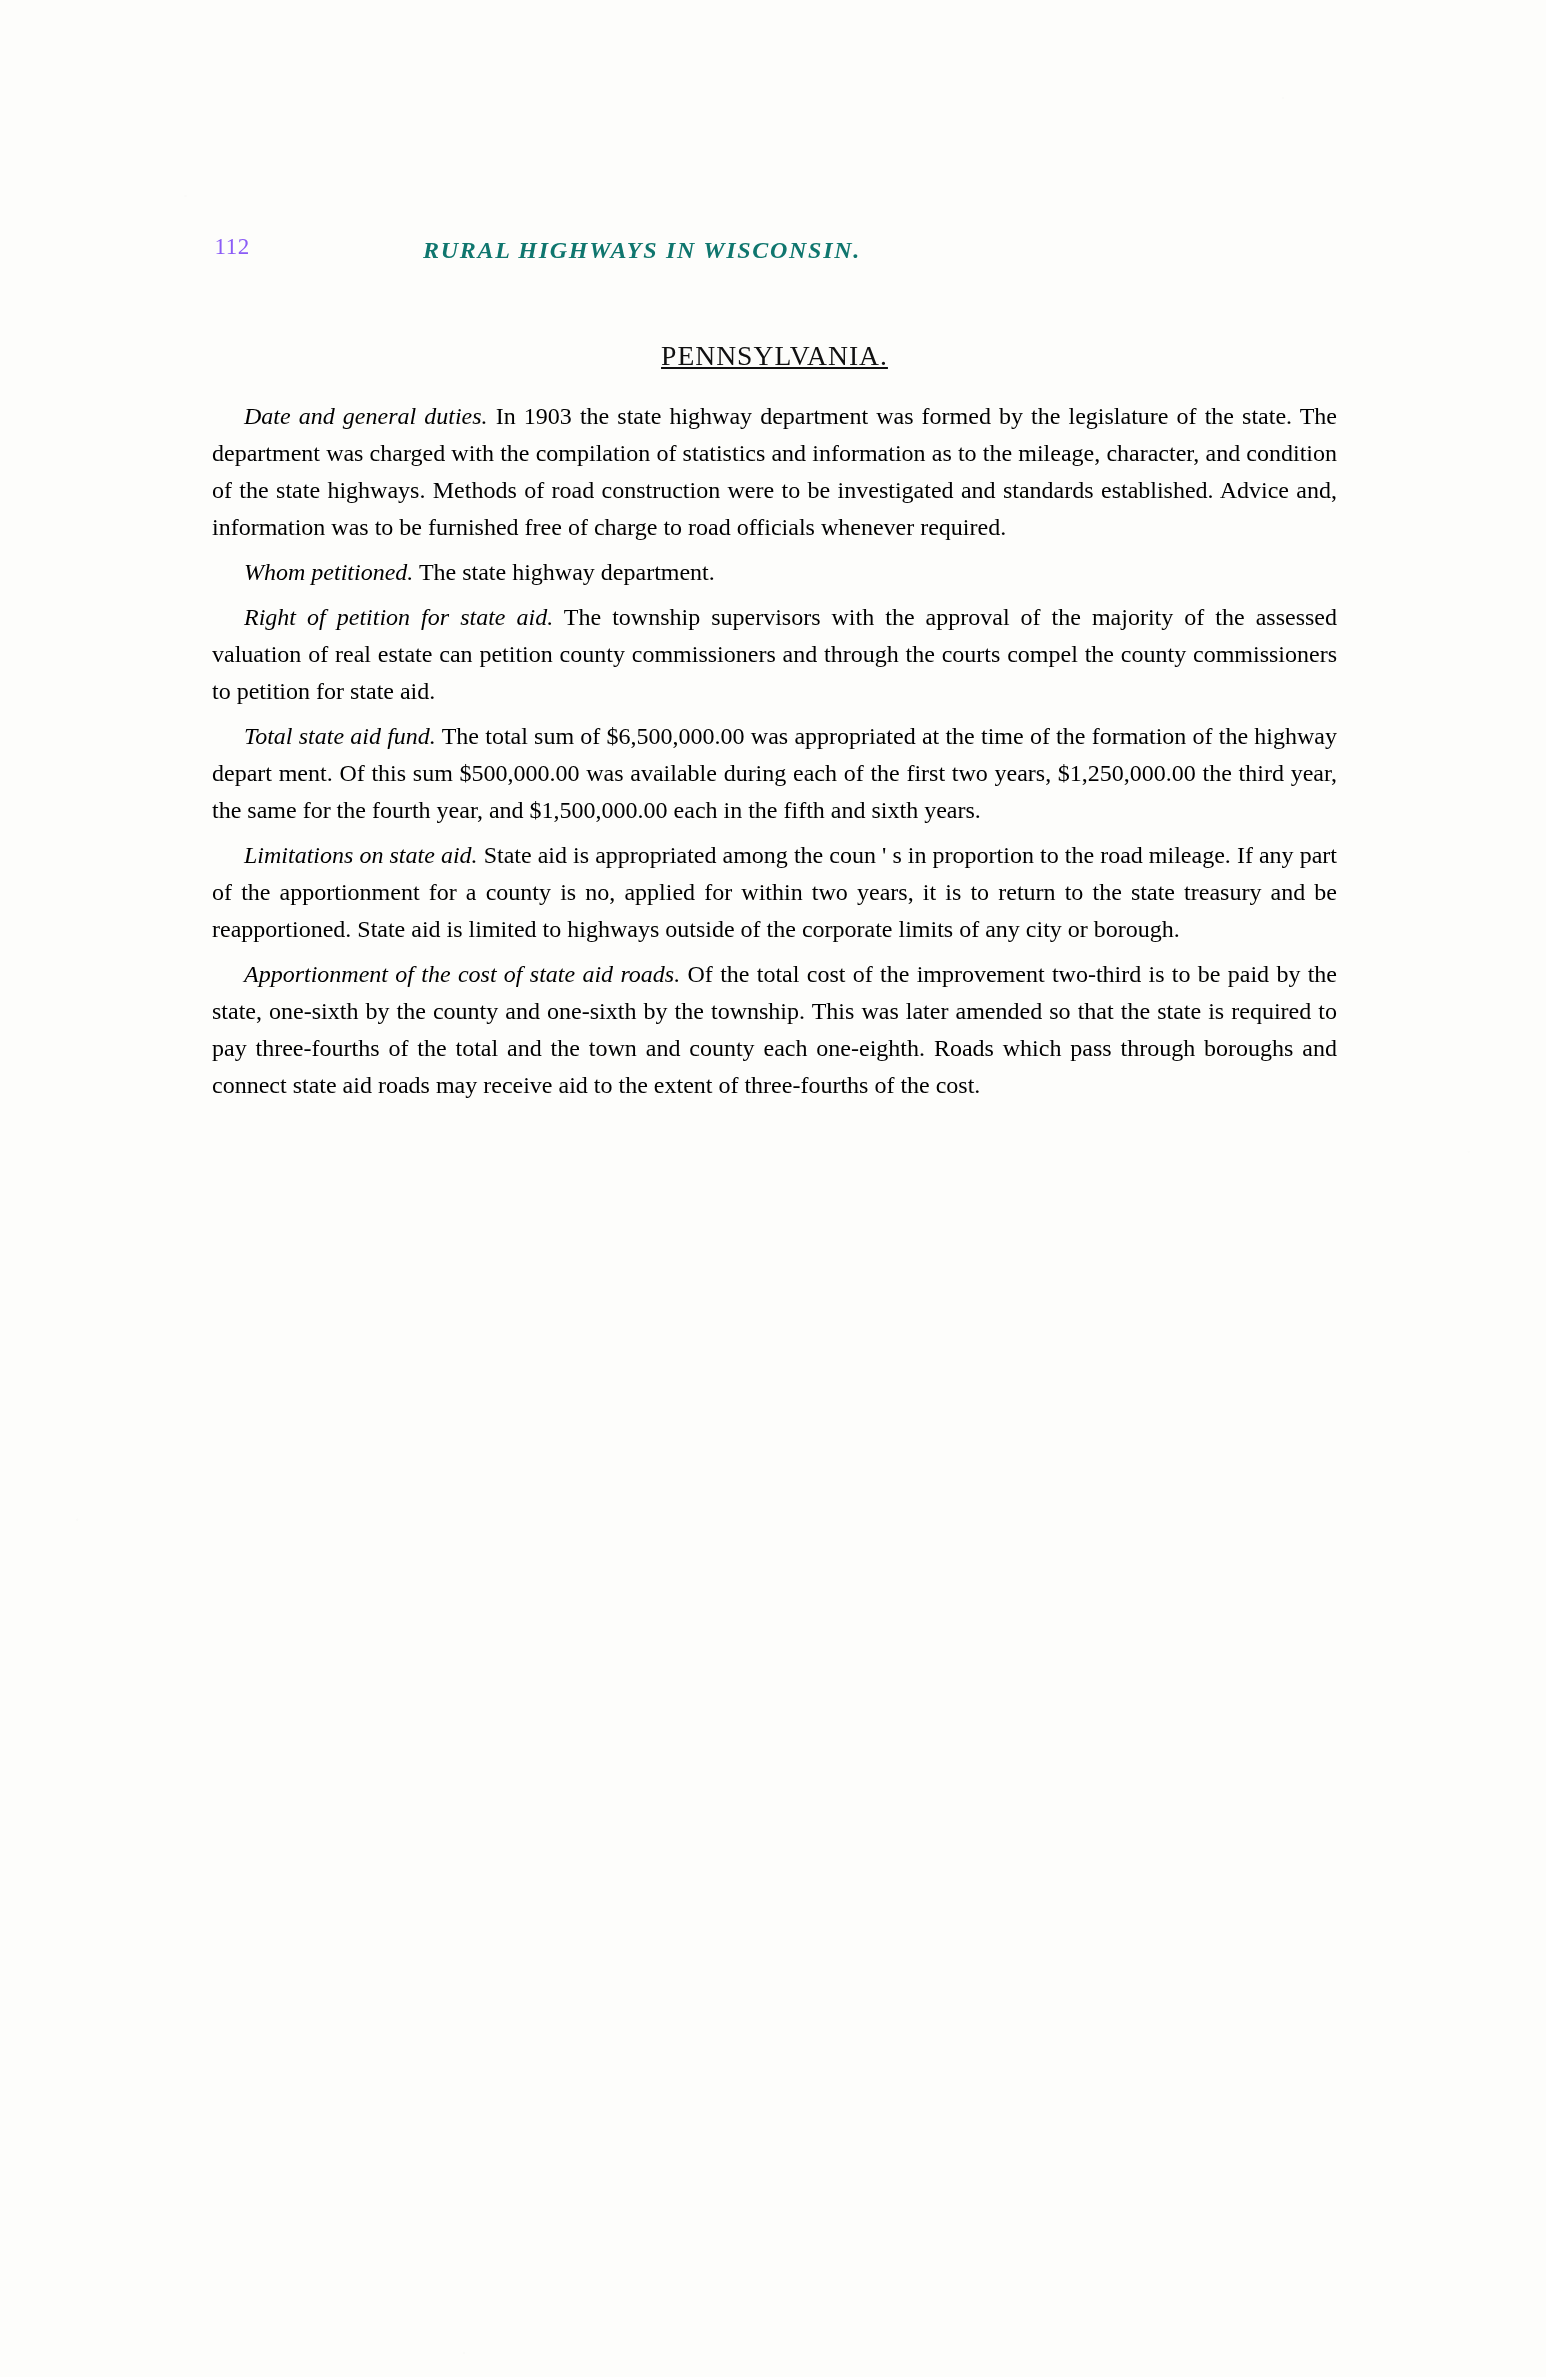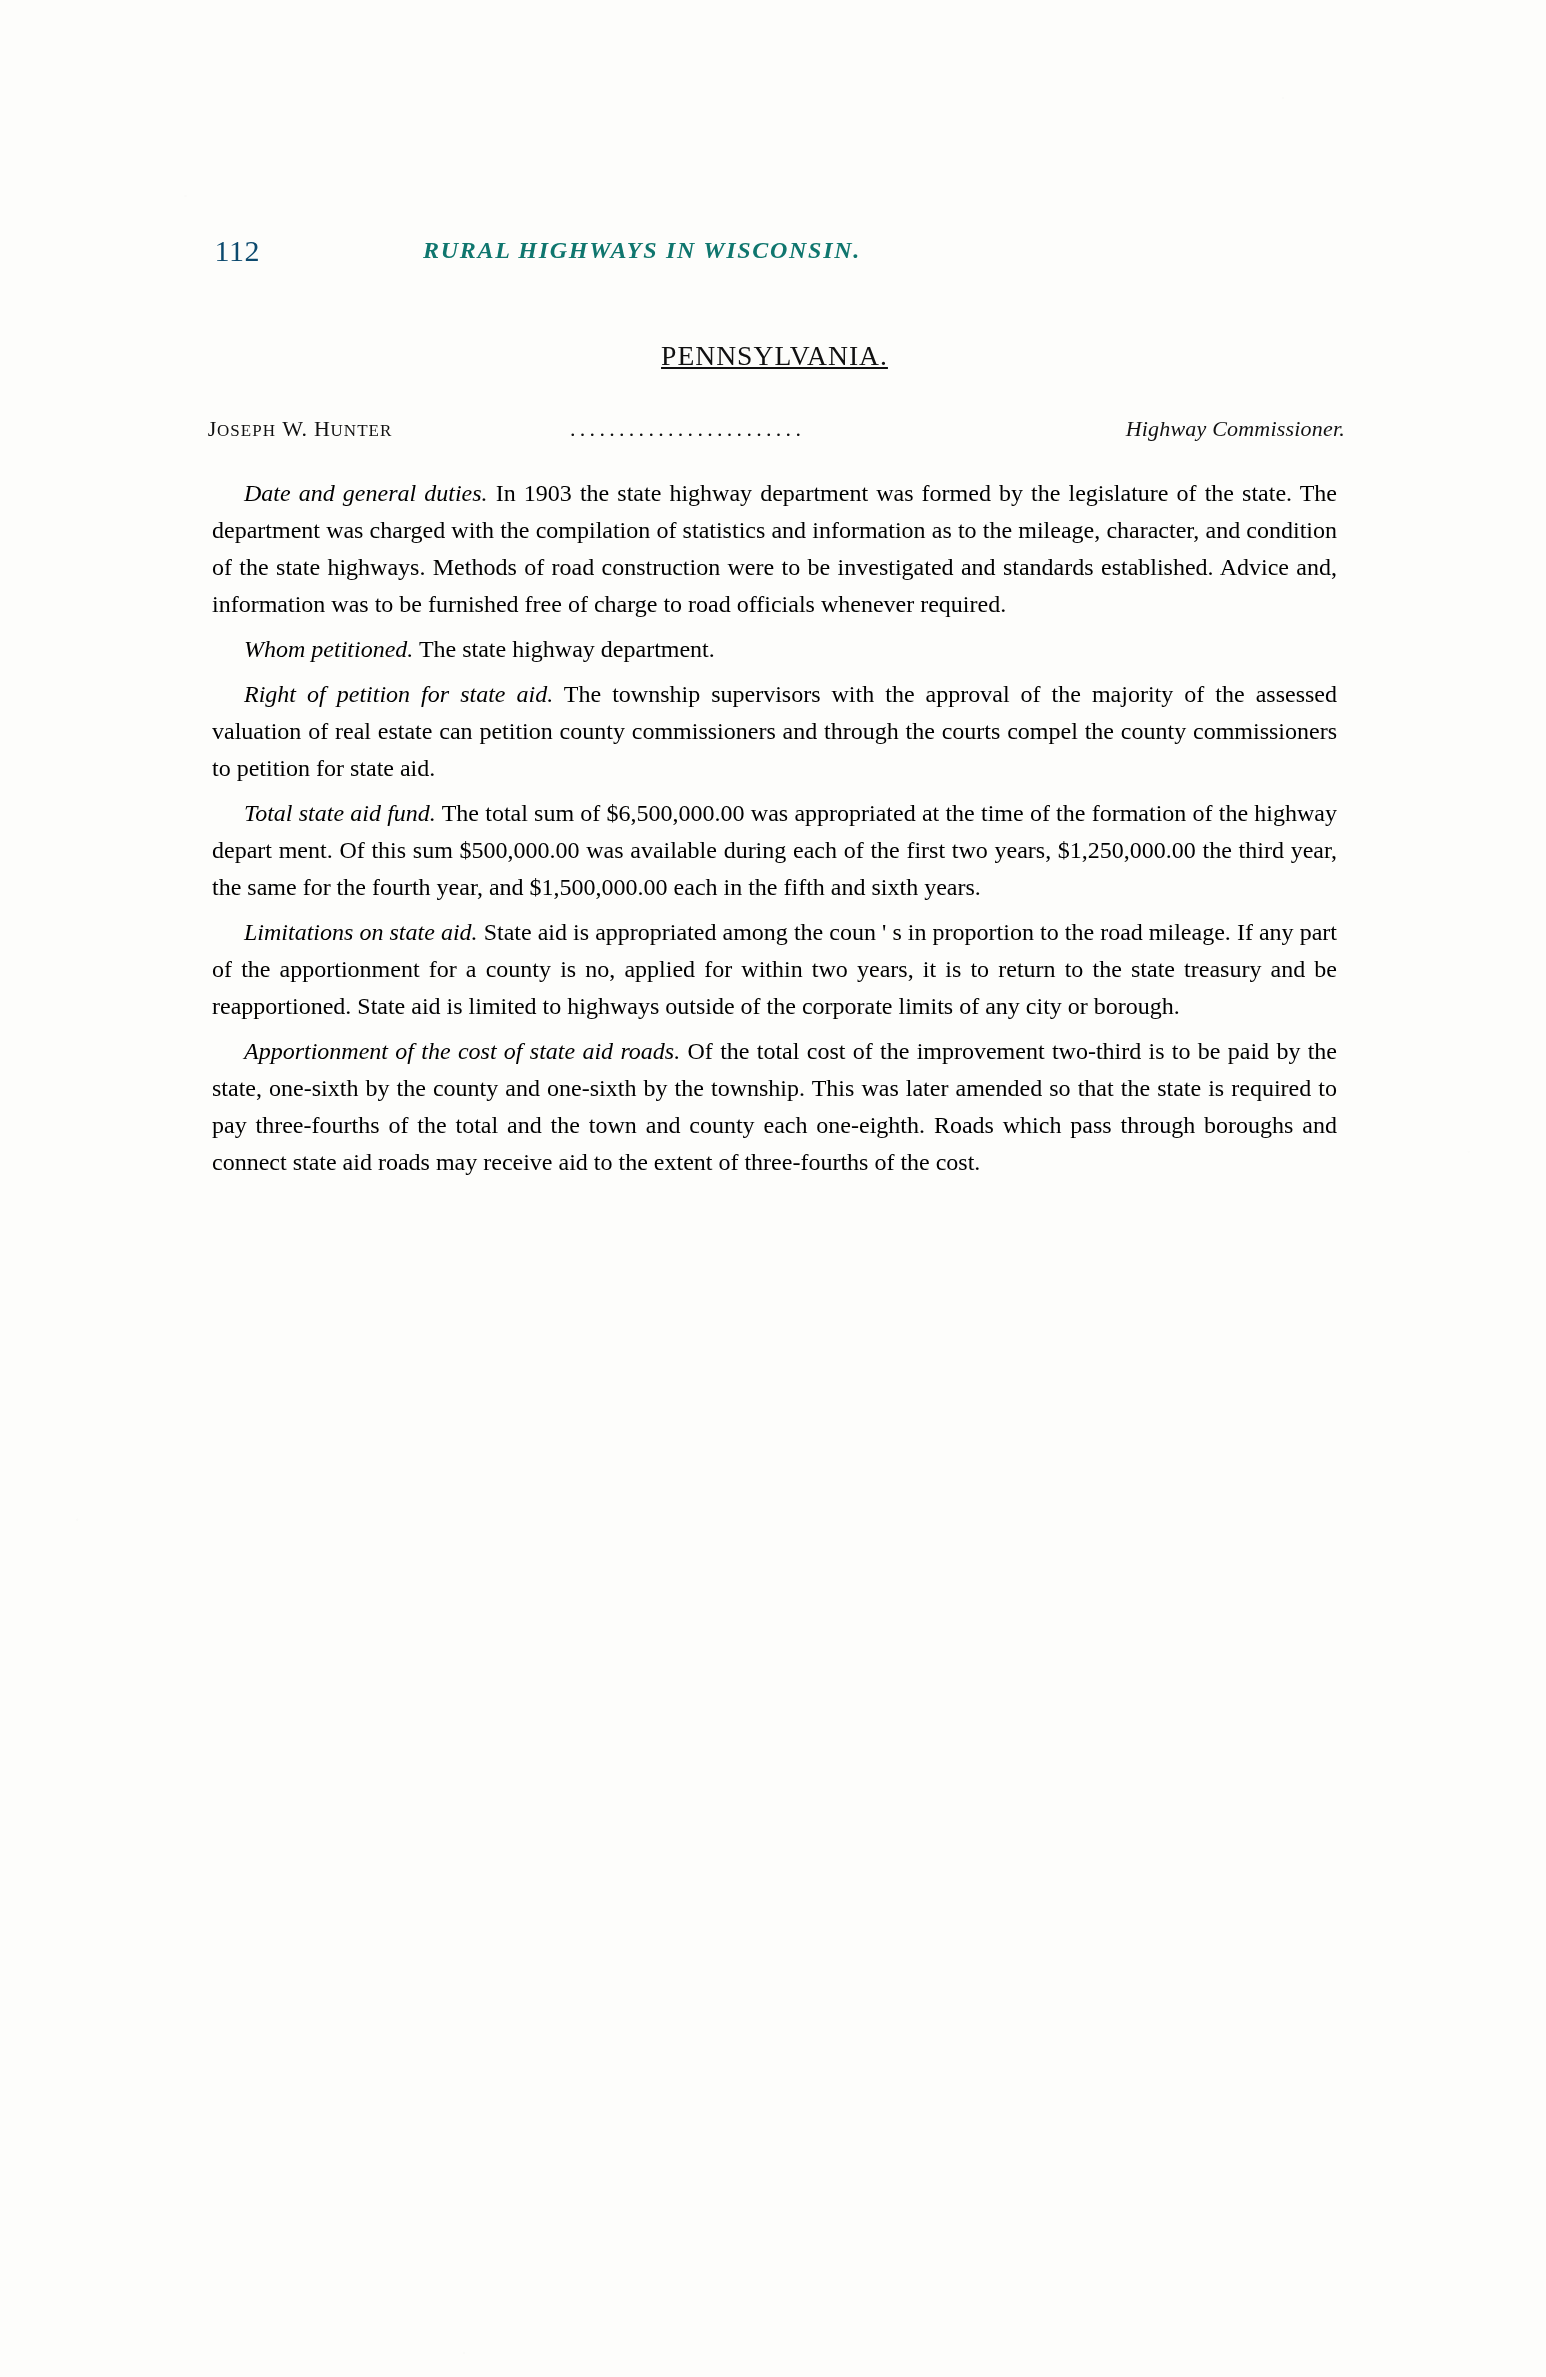--- a/index.html
+++ b/index.html
@@ -44,23 +44,23 @@
   }
   
   .running-head {
     position: relative;
     height: 43px;
   }
   .folio {
     position: absolute;
     left: 10.5px;
     top: 30px;
-    font-size: 30px;
+    font-size: 23px;
     letter-spacing: 0.5px;
-    color: #0c4a6e;
+    color: #8b5cf6;
   }
   .head-title {
     position: absolute;
     left: 219px;
     top: 33px;
     font-style: italic;
     font-weight: 700;
     font-size: 24px;
     letter-spacing: 1.7px;
     color: #0f766e;
@@ -135,27 +135,20 @@
 
   <div class="content">
 
     <div class="running-head">
       <div class="folio">112</div>
       <div class="head-title">RURAL HIGHWAYS IN WISCONSIN.</div>
     </div>
 
     <div class="section-title">PENNSYLVANIA.</div>
 
-    <div class="byline">
-      <span class="name">
-        <span>J</span><span class="sc">OSEPH</span><span>&nbsp;</span><span>W.</span><span>&nbsp;</span><span>H</span><span class="sc">UNTER</span>
-      </span>
-      <span class="leaders">........................</span>
-      <span class="role">Highway Commissioner.</span>
-    </div>
 
     <p class="body first">
       <span class="lead">Date and general duties.</span>
       <span>In 1903 the state highway department was formed by the legislature of the state. The department was charged with the compilation of statistics and information as to the mileage, character, and condition of the state highways. Methods of road construction were to be investigated and standards established. Advice and, information was to be furnished free of charge to road officials whenever required.</span>
     </p>
 
     <p class="body">
       <span class="lead">Whom petitioned.</span>
       <span>The state highway department.</span>
     </p>

